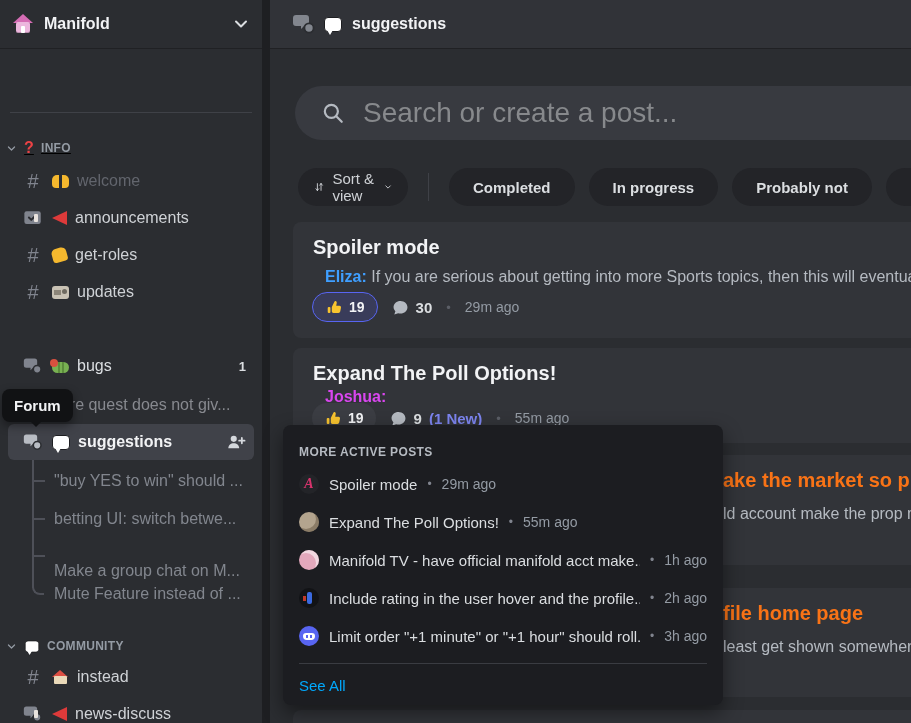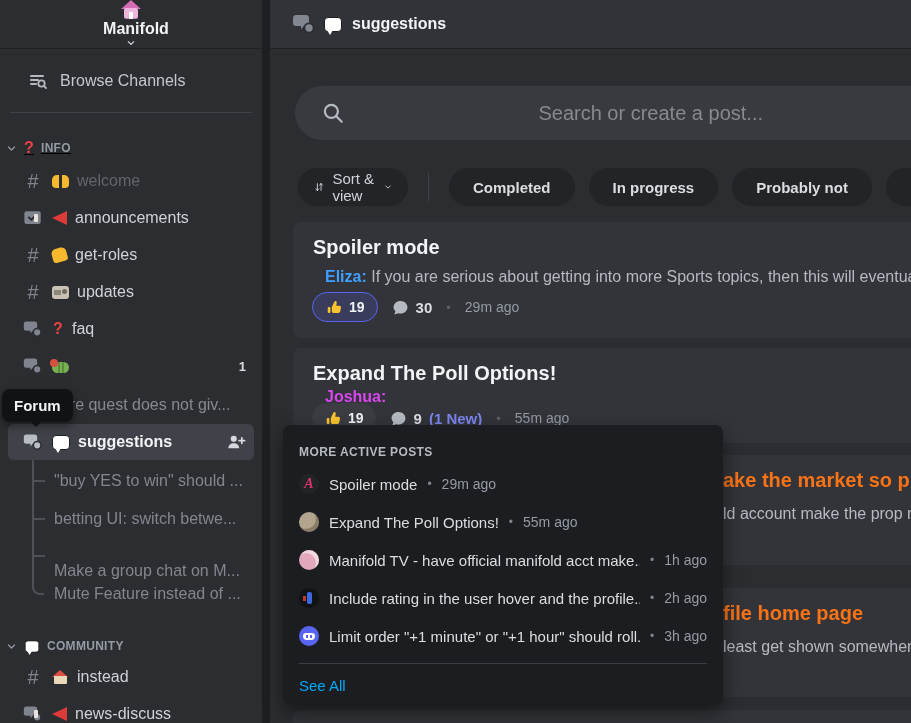--- a/index.html
+++ b/index.html
@@ -6,21 +6,21 @@
   body{
     width:911px;height:723px;position:relative;overflow:hidden;
     background:#1e1f22;
     font-family:"Liberation Sans","DejaVu Sans",sans-serif;
     -webkit-font-smoothing:antialiased;
   }
   svg{display:block;}
   
   .sidebar{position:absolute;left:0;top:0;width:262px;height:723px;background:#2b2d31;}
   .server-header{position:absolute;left:0;top:0;width:262px;height:48px;display:flex;align-items:center;
-    padding:0 12px;box-sizing:border-box;box-shadow:0 1px 0 rgba(0,0,0,.25);cursor:pointer;flex-direction:column;}
+    padding:0 12px;box-sizing:border-box;box-shadow:0 1px 0 rgba(0,0,0,.25);cursor:pointer;}
   .server-name{color:#f2f3f5;font-size:16px;font-weight:700;margin-left:10px;flex:1;}
   .chev{color:#dbdee1;}
   .em{display:inline-block;position:relative;flex:none;}
   
   .em-house-pink{width:22px;height:20px;}
   .em-house-pink::before{content:"";position:absolute;left:1px;top:0;width:0;height:0;
     border-left:10px solid transparent;border-right:10px solid transparent;border-bottom:9px solid #d56cb4;}
   .em-house-pink::after{content:"";position:absolute;left:4px;top:8px;width:14px;height:11px;background:#ecb6dd;border-radius:2px;
     box-shadow:inset 0 -1px 0 rgba(0,0,0,.2);}
   .em-house-pink .door{position:absolute;left:9px;top:12px;width:4px;height:7px;background:#fff;border-radius:1px;z-index:1;}
@@ -89,22 +89,22 @@
   
   .gapstrip{position:absolute;left:262px;top:0;width:8px;height:723px;background:#1e1f22;}
   .main{position:absolute;left:270px;top:0;width:641px;height:723px;background:#2b2d31;}
   .topbar{position:absolute;left:270px;top:0;width:641px;height:48px;background:#313338;
     display:flex;align-items:center;gap:8px;padding-left:22px;box-sizing:border-box;
     box-shadow:0 1px 0 rgba(0,0,0,.25);z-index:10;}
   .topbar .forum-ic{color:#82868e;}
   .topbar-title{color:#f2f3f5;font-size:16px;font-weight:700;margin-left:2px;}
   .searchbar{position:absolute;left:295px;top:86px;width:650px;height:54px;background:#383a40;border-radius:27px;
     display:flex;align-items:center;gap:16px;padding-left:26px;box-sizing:border-box;}
-  .searchbar input{background:transparent;border:none;outline:none;color:#22c55e;font-size:20px;width:400px;
-    font-family:inherit;text-align:right;}
+  .searchbar input{background:transparent;border:none;outline:none;color:#22c55e;font-size:28px;width:400px;
+    font-family:inherit;}
   .searchbar input::placeholder{color:#87898c;}
   .search-ic{color:#b5bac1;}
   .filterrow{position:absolute;left:298px;top:168px;height:38px;display:flex;align-items:center;gap:14px;}
   .sortbtn{height:38px;background:#232428;border-radius:19px;display:flex;align-items:center;gap:8px;
     padding:0 16px;color:#cfd2d6;font-size:15px;cursor:pointer;}
   .vdiv{width:1px;height:28px;background:#3f4147;margin:0 6px;}
   .tag{height:38px;background:#232428;border-radius:19px;display:flex;align-items:center;
     padding:0 24px;color:#dbdee1;font-size:15px;font-weight:700;cursor:pointer;white-space:nowrap;}
   
   .card{position:absolute;left:293px;width:660px;background:#323439;border-radius:8px;overflow:hidden;cursor:pointer;}
@@ -207,26 +207,20 @@
   <header class="server-header">
     <span class="em em-house-pink">
         <span class="door"></span>
       </span>
     <span class="server-name">Manifold</span>
     <svg class="chev" width="18" height="18">
         <use href="#sym-chev"></use>
       </svg>
   </header>
 
-  <div class="browse">
-    <svg class="ic" width="20" height="20">
-        <use href="#sym-browse"></use>
-      </svg>
-    <span>Browse Channels</span>
-  </div>
   <div class="side-divider"></div>
 
   <div class="cat cat-info">
     <svg class="chev-s" width="11" height="11">
         <use href="#sym-chev"></use>
       </svg>
     <span class="em em-q"></span>
     <span class="label">INFO</span>
   </div>
 
@@ -257,37 +251,29 @@
   </div>
 
   <div class="ch ch-updates">
     <span class="type-ic">
         <span class="hash">#</span>
       </span>
     <span class="em em-radio"></span>
     <span class="nm">updates</span>
   </div>
 
-  <div class="ch ch-faq">
+
+  <div class="ch ch-bugs">
     <span class="type-ic">
         <svg width="20" height="20">
           <use href="#sym-forum"></use>
         </svg>
       </span>
-    <span class="em em-q"></span>
-    <span class="nm">faq</span>
-  </div>
-
-  <div class="ch ch-bugs">
-    <span class="type-ic">
-        <svg width="20" height="20">
-          <use href="#sym-forum"></use>
-        </svg>
-      </span>
     <span class="em em-bug"></span>
+    <span class="nm">bugs</span>
     <span class="badge">1</span>
   </div>
 
   <div class="ch ch-hidden">
     <span class="type-ic"></span>
     <span class="nm">hare quest does not giv...</span>
   </div>
 
   <div class="ch ch-suggestions">
     <span class="type-ic">

